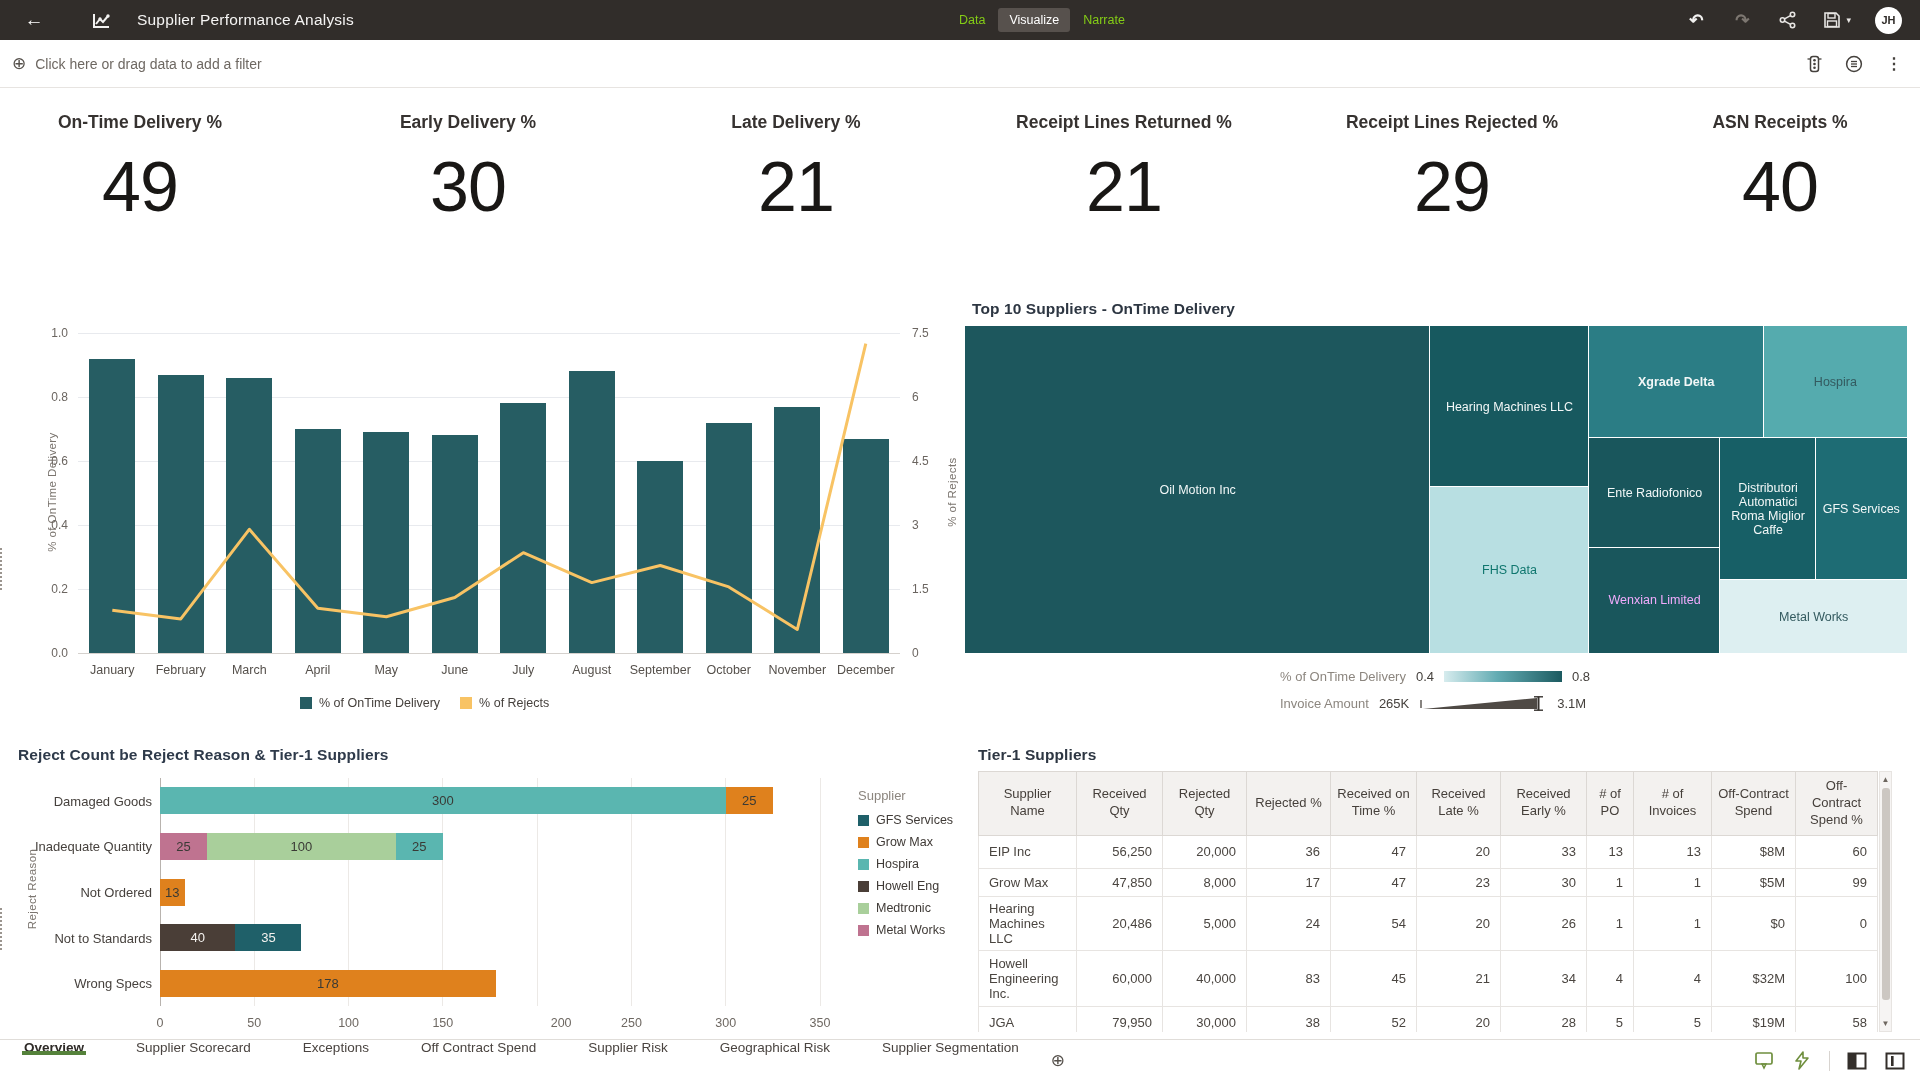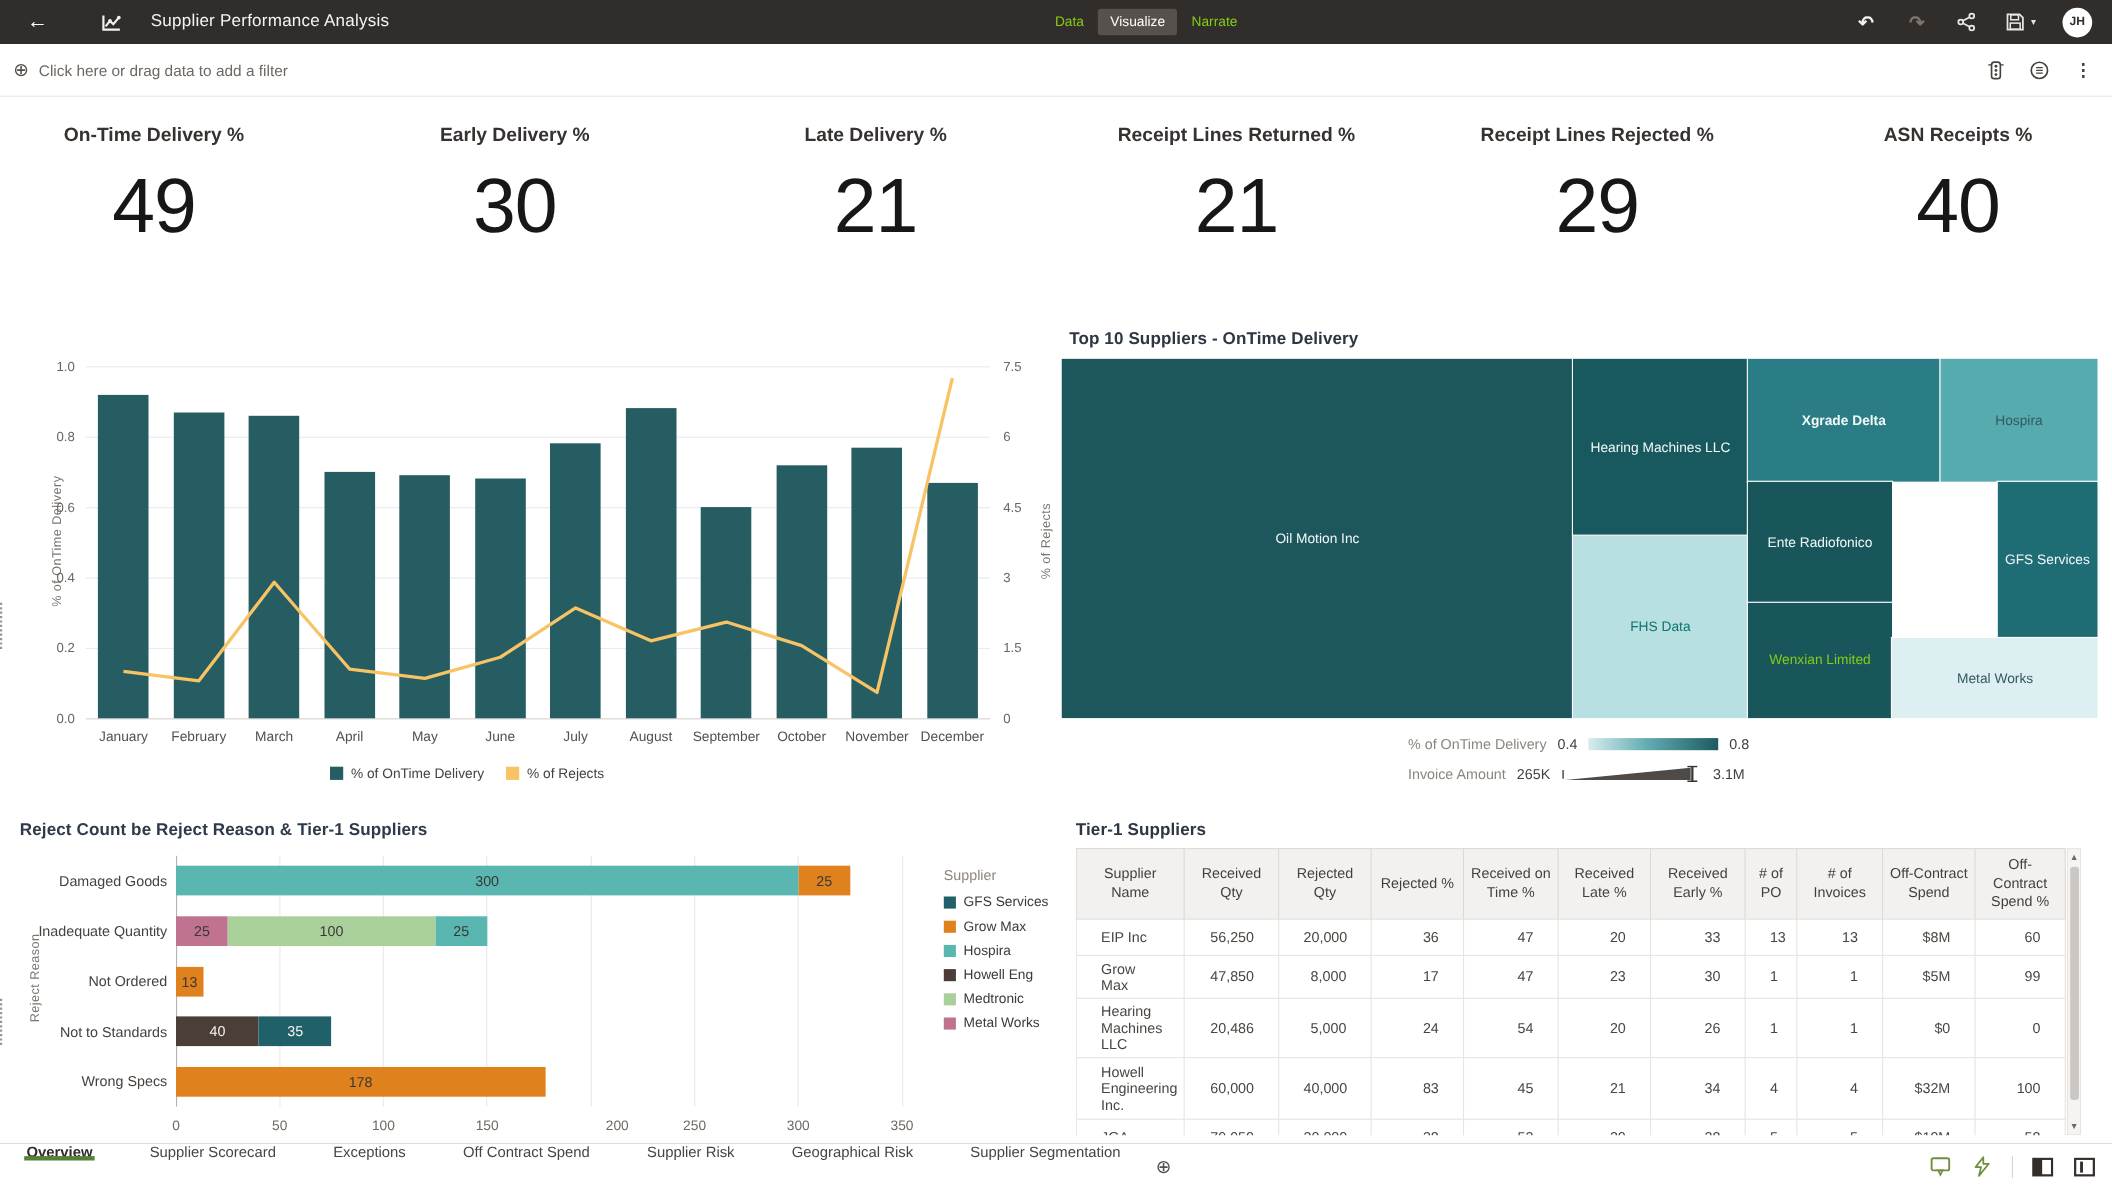--- a/index.html
+++ b/index.html
@@ -79,21 +79,21 @@
   .rej-legend{position:absolute;left:858px;top:700px;font-size:12.5px;color:#3f3a36;}
   .rej-legend .t{color:#8c867f;font-size:13px;margin-bottom:10px;}
   .rej-legend .e{display:flex;align-items:center;gap:7px;margin-bottom:8px;}
   .rej-legend .sq{width:11px;height:11px;}
 
   
   .tbl-wrap{position:absolute;left:978px;top:683px;width:914px;height:261px;overflow:hidden;}
   table.tier{border-collapse:collapse;table-layout:fixed;width:899px;font-size:13px;color:#4a4540;}
   table.tier th{background:#f3f1ef;border:1px solid #dcd8d4;font-weight:normal;color:#453f3a;
                 padding:6px 6px;line-height:1.3;height:56px;box-sizing:border-box;text-align:center;}
-  table.tier td{border:1px solid #e7e4e1;padding:4px 22px;box-sizing:border-box;background:#fff;margin-left:36px;}
+  table.tier td{border:1px solid #e7e4e1;padding:4px 10px;box-sizing:border-box;background:#fff;margin-left:36px;}
   table.tier td.num{text-align:right;}
   .scrollbar{position:absolute;right:0;top:0;width:13px;height:261px;background:#f6f4f3;border:1px solid #e7e4e1;box-sizing:border-box;}
   .sb-arrow{position:absolute;left:0;width:100%;text-align:center;font-size:8px;color:#6d665f;}
   .sb-thumb{position:absolute;left:2px;width:8px;background:#ccc7c2;border-radius:3px;}
 
   
   .bottombar{position:absolute;left:0;top:1039px;width:1920px;height:41px;background:#fff;border-top:1px solid #e0ddd9;
              display:flex;align-items:center;}
   .bb-tabs{display:flex;align-items:flex-start;height:41px;padding-left:22px;gap:48px;}
   .bb-tab{display:flex;align-items:center;font-size:13.5px;color:#4a4440;cursor:pointer;position:relative;padding:0 2px;}
@@ -274,21 +274,22 @@
       </div>
 
     <div class="vis-title" style="left:972px;top:212px;color:#2d3642;">Top 10 Suppliers - OnTime Delivery</div>
     <div class="treemap" id="treemap">
         <div class="tile" style="left: 0%; top: 0%; width: 49.4%; height: 100%; background: rgb(29, 87, 93); color: rgb(242, 247, 247);">Oil Motion Inc</div>
         <div class="tile" style="left: 49.4%; top: 0%; width: 16.8%; height: 49.3%; background: rgb(23, 89, 95); color: rgb(242, 247, 247);">Hearing Machines LLC</div>
         <div class="tile" style="left: 49.4%; top: 49.3%; width: 16.8%; height: 50.7%; background: rgb(184, 223, 226); color: #0f766e;">FHS Data</div>
         <div class="tile" style="left: 66.2%; top: 0%; width: 18.6%; height: 34.4%; background: rgb(43, 125, 133); color: rgb(242, 247, 247); font-weight: bold;">Xgrade Delta</div>
         <div class="tile" style="left: 84.8%; top: 0%; width: 15.2%; height: 34.4%; background: rgb(85, 171, 174); color: rgb(51, 90, 95);">Hospira</div>
         <div class="tile" style="left: 66.2%; top: 34.4%; width: 14%; height: 33.4%; background: rgb(25, 86, 92); color: rgb(242, 247, 247);">Ente Radiofonico</div>
-        <div class="tile" style="left: 66.2%; top: 67.8%; width: 14%; height: 32.2%; background: rgb(25, 86, 92); color: #84cc16;">Wenxian Limited</div>
+        <div class="tile" style="left: 66.2%; top: 67.8%; width: 14%; height: 32.2%; background: rgb(25, 86, 92); color: #f0abfc;">Wenxian Limited</div>
+        <div class="tile" style="left: 80.2%; top: 34.4%; width: 10.1%; height: 43.4%; background: rgb(23, 95, 102); color: rgb(242, 247, 247);">Distributori Automatici Roma Miglior Caffe</div>
         <div class="tile" style="left: 90.3%; top: 34.4%; width: 9.7%; height: 43.4%; background: rgb(30, 108, 116); color: rgb(242, 247, 247);">GFS Services</div>
         <div class="tile" style="left: 80.2%; top: 77.8%; width: 19.8%; height: 22.2%; background: rgb(221, 239, 241); color: rgb(51, 90, 95);">Metal Works</div>
       </div>
     <div class="tm-legend" style="top:581px;left:1280px;">
       <span class="tm-leg-label">% of OnTime Delivery</span>
       <span class="tm-leg-val">0.4</span>
       <span class="grad-bar"></span>
       <span class="tm-leg-val">0.8</span>
     </div>
     <div class="tm-legend" style="top:608px;left:1280px;">

